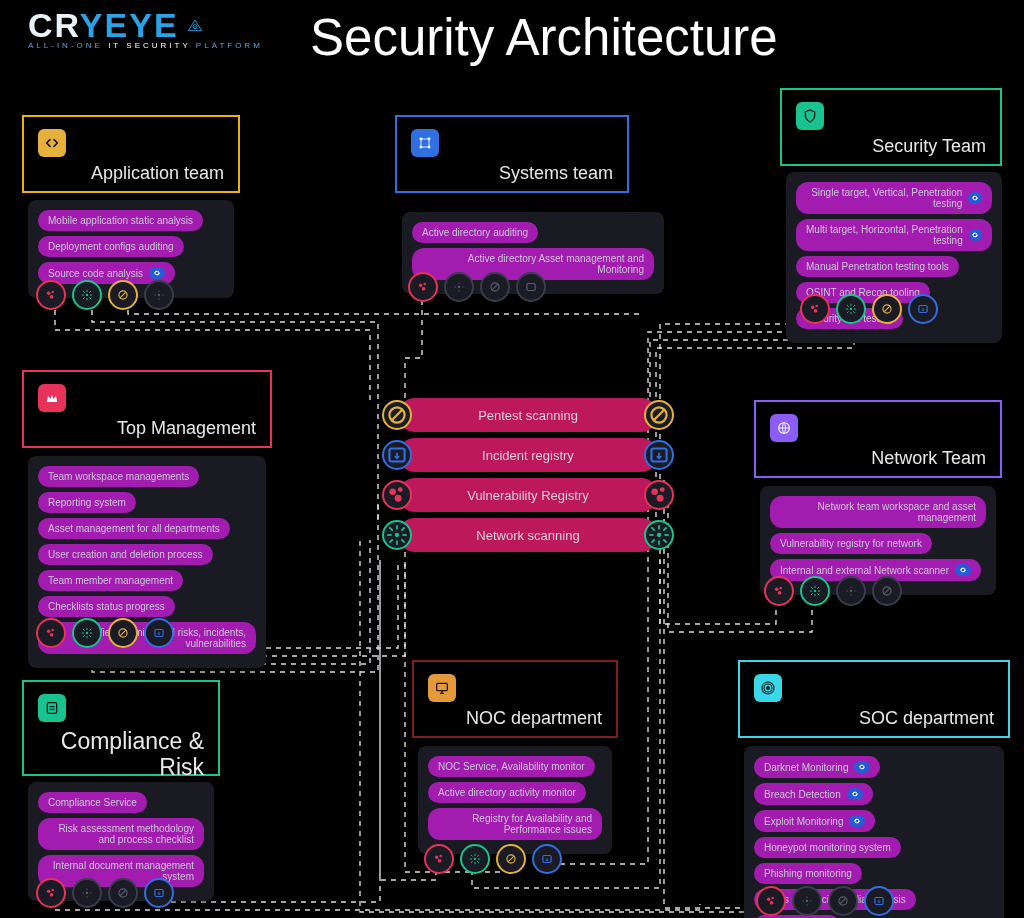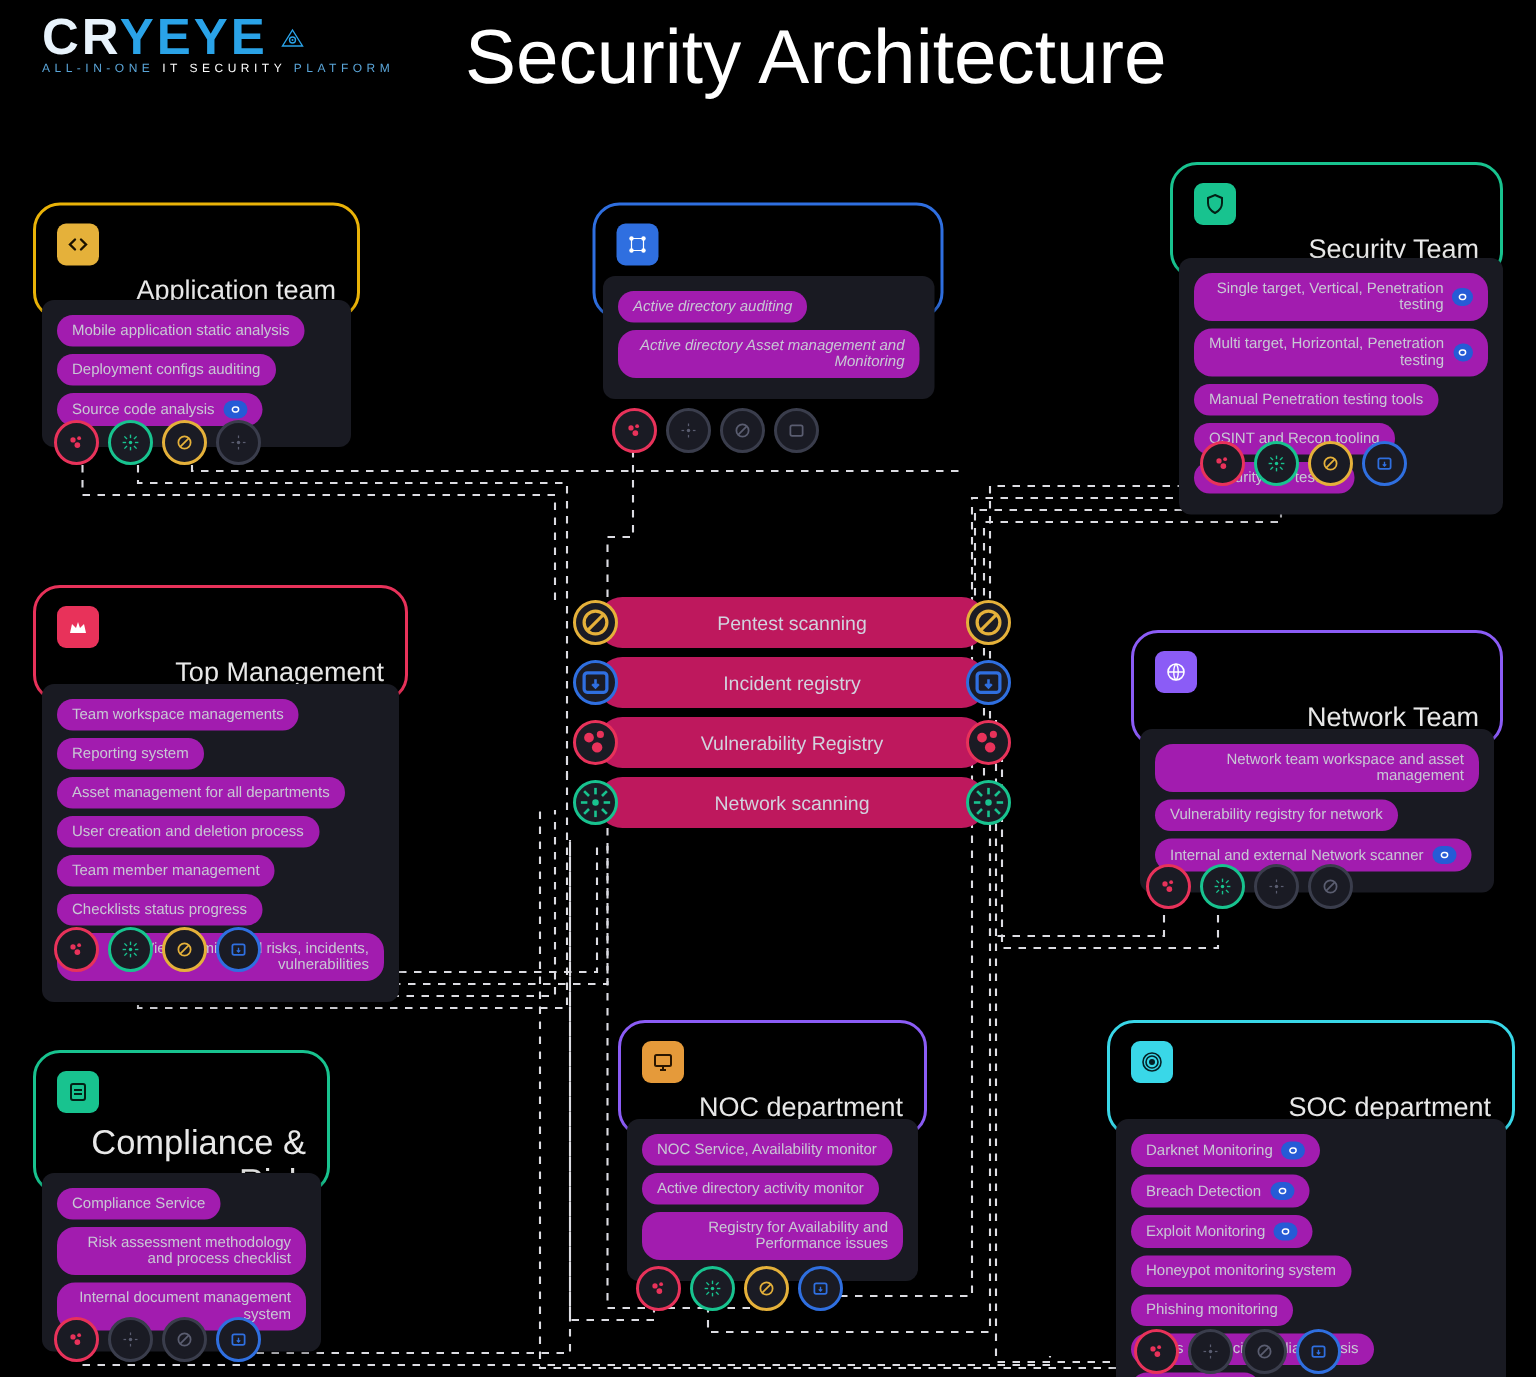--- a/index.html
+++ b/index.html
@@ -26,24 +26,23 @@
   }
   .logo-sub em { color:#fff; font-style:normal;}
   .page-title {
     position: absolute; left: 310px; top: 8px;
     font-size: 51px; font-weight: 400; color: #fff;
   }
 
   
   .card {
     position: absolute;
-    border-radius: 18px;
+    border-radius: 0;
     padding: 12px 14px 8px 14px;
     background: transparent;
-    margin-top: 20px;
   }
   .card .card-icon {
     width: 28px; height: 28px; border-radius: 6px;
     display: flex; align-items: center; justify-content: center;
     margin-bottom: 6px;
   }
   .card .card-title { font-size: 18px; color: #e8e8e8; margin-bottom:4px;}
   .card-body {
     position:absolute;
     background:#191a22;
@@ -218,21 +217,21 @@
       <svg class="ic" viewBox="0 0 24 24">
           <circle cx="6" cy="6" r="2.2" fill="#fff"></circle>
           <circle cx="18" cy="6" r="2.2" fill="#fff"></circle>
           <circle cx="6" cy="18" r="2.2" fill="#fff"></circle>
           <circle cx="18" cy="18" r="2.2" fill="#fff"></circle>
           <path d="M6 6h12M6 18h12M6 6v12M18 6v12" stroke="#fff" stroke-width="1.2"></path>
         </svg>
     </div>
     <div class="card-title">Systems team</div>
   </div>
-  <div class="card-body" style="left:402px; top:184px; width:221px;font-style:italic;">
+  <div class="card-body" style="left:402px; top:212px; width:262px;">
     <div class="tag-row">
         <span class="tag">Active directory auditing</span>
         <span class="tag">Active directory Asset management and Monitoring</span>
       </div>
   </div>
   <div class="bubble-row" style="left:408px; top:272px;">
       <div class="bubble b-red">
         <svg viewBox="0 0 24 24">
           <circle cx="8" cy="9" r="3" fill="#e8325a"></circle>
           <circle cx="15" cy="7" r="2.2" fill="#e8325a"></circle>
@@ -485,21 +484,21 @@
         </svg>
       </div>
       <div class="bubble b-blue">
         <svg viewBox="0 0 24 24">
           <rect x="5" y="6" width="14" height="12" rx="2" fill="none" stroke="#2f6fe0" stroke-width="2"></rect>
           <path d="M12 10v5M10 13l2 2 2-2" stroke="#2f6fe0" stroke-width="1.6" fill="none"></path>
         </svg>
       </div>
     </div>
 
-  <div class="card" style="left:412px; top:660px; width:206px; height:78px; border:2px solid #8b5cf6;">
+  <div class="card" style="left:412px; top:660px; width:206px; height:78px; border:2px solid #7f1d1d;">
     <div class="card-icon" style="background:#e59a3a;">
       <svg class="ic" viewBox="0 0 24 24">
           <rect x="4" y="5" width="16" height="11" rx="1.5" fill="none" stroke="#2a1600" stroke-width="2"></rect>
           <path d="M9 20h6M12 16v4" stroke="#2a1600" stroke-width="2"></path>
         </svg>
     </div>
     <div class="card-title">NOC department</div>
   </div>
   <div class="card-body" style="left:418px; top:746px; width:194px;">
     <div class="tag-row">

